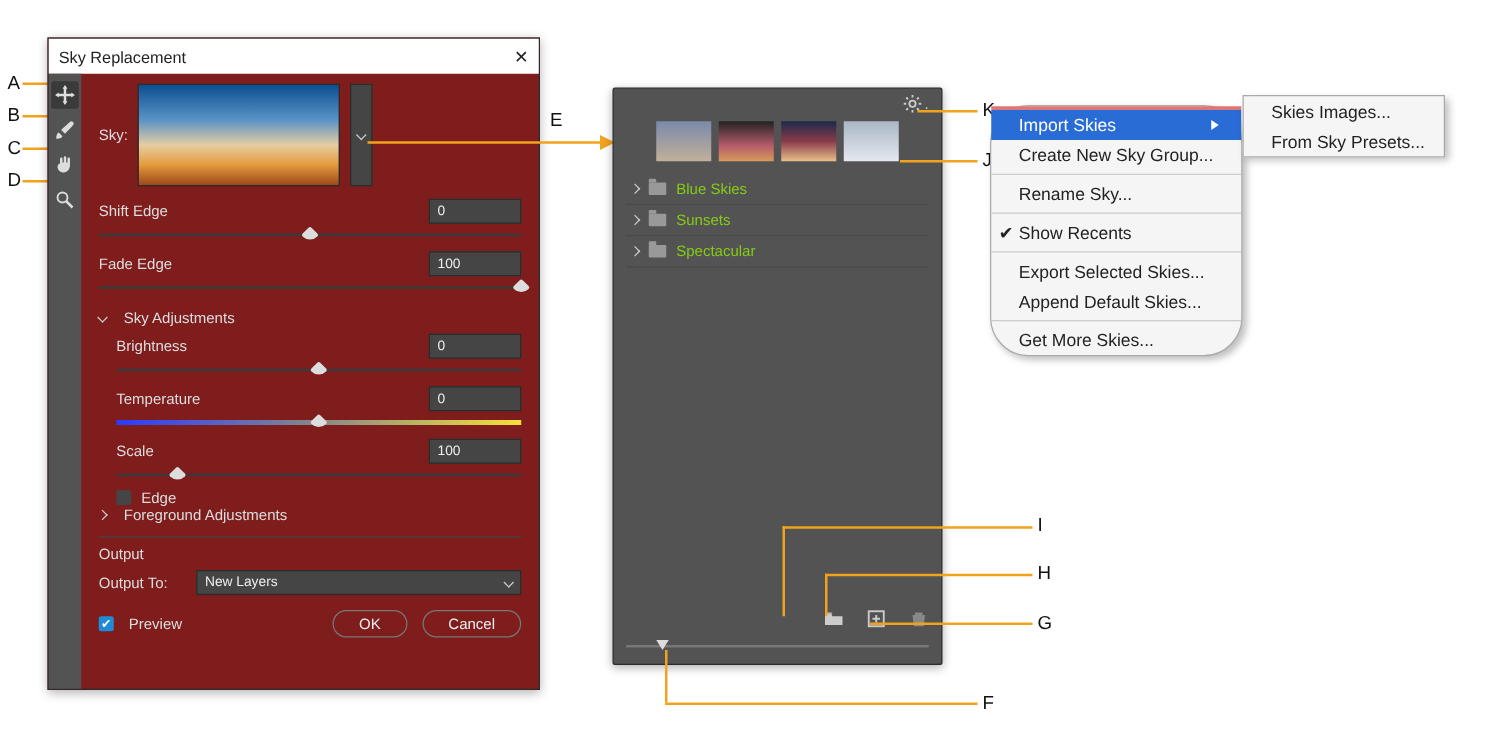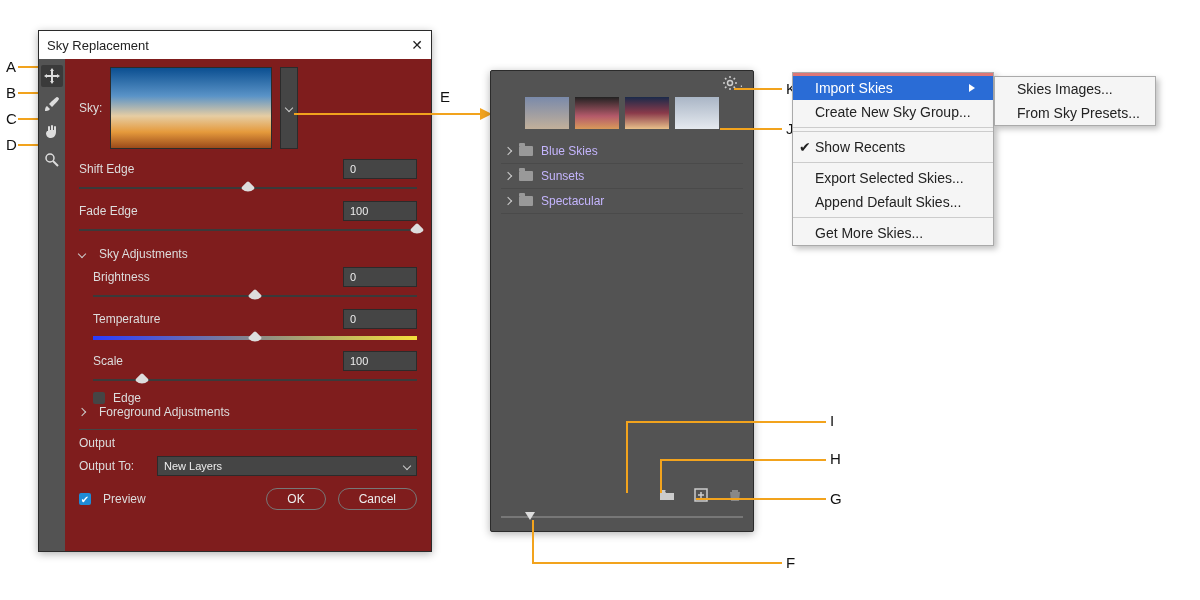--- a/index.html
+++ b/index.html
@@ -208,21 +208,21 @@
   .t2{background:linear-gradient(#222,#b45a6a 60%,#d89a5a);}
   .t3{background:linear-gradient(#1b2a4a 0%,#8a3a4a 50%,#e8c08a 100%);}
   .t4{background:linear-gradient(#aab6c6,#e5e9ef);}
   #picker .folders {
     padding: 0 10px;
   }
   .folder-row {
     display:flex;align-items:center;gap:8px;
     padding:5px 4px;
     border-bottom:1px solid #4a4a4a;
-    font-size:12px;color:#c4b5fd;
+    font-size:12px;color:#84cc16;
   }
   .folder-icon {
     width:14px;height:10px;background:#999;border-radius:1px;position:relative;
   }
   .folder-icon::before{
     content:'';position:absolute;top:-3px;left:0;width:6px;height:3px;background:#999;border-radius:1px 1px 0 0;
   }
   #picker .bottom {
     position:absolute;bottom:8px;left:10px;right:10px;
   }
@@ -238,21 +238,21 @@
     border-left:5px solid transparent;border-right:5px solid transparent;border-top:8px solid #ddd;}
   
   .menu {
     position:absolute;
     background:#f5f5f5;
     border:1px solid #aaa;
     color:#222;
     font-size:14px;
     box-shadow: 3px 3px 6px rgba(0,0,0,0.25);
   }
-  #menu1 { left: 792px; top: 72px; width: 200px; }
+  #menu1 { left: 792px; top: 84px; width: 200px; border-radius: 31px; }
   #menu2 { left: 994px; top: 76px; width: 160px; }
   .menu .mi {
     padding: 4px 18px 4px 22px;
     display:flex;justify-content:space-between;align-items:center;
     white-space:nowrap;
   }
   .menu .mi.hl { background:#2a6cd6;color:#fff; }
   .menu .sep  { height:1px;background:#ccc;margin:3px 0; }
   .menu .mi .mark{position:absolute;left:6px;}
   .triangle-right{
@@ -504,20 +504,23 @@
 <div id="menu1" class="menu">
   <div style="height:3px;background:#d77;"></div>
   <div class="mi hl">
     <span>Import Skies</span>
     <span class="triangle-right"></span>
   </div>
   <div class="mi">
       <span>Create New Sky Group...</span>
     </div>
   <div class="sep"></div>
+  <div class="mi">
+      <span>Rename Sky...</span>
+    </div>
   <div class="sep"></div>
   <div class="mi">
     <span class="mark">✔</span>
     <span>Show Recents</span>
   </div>
   <div class="sep"></div>
   <div class="mi">
       <span>Export Selected Skies...</span>
     </div>
   <div class="mi">

